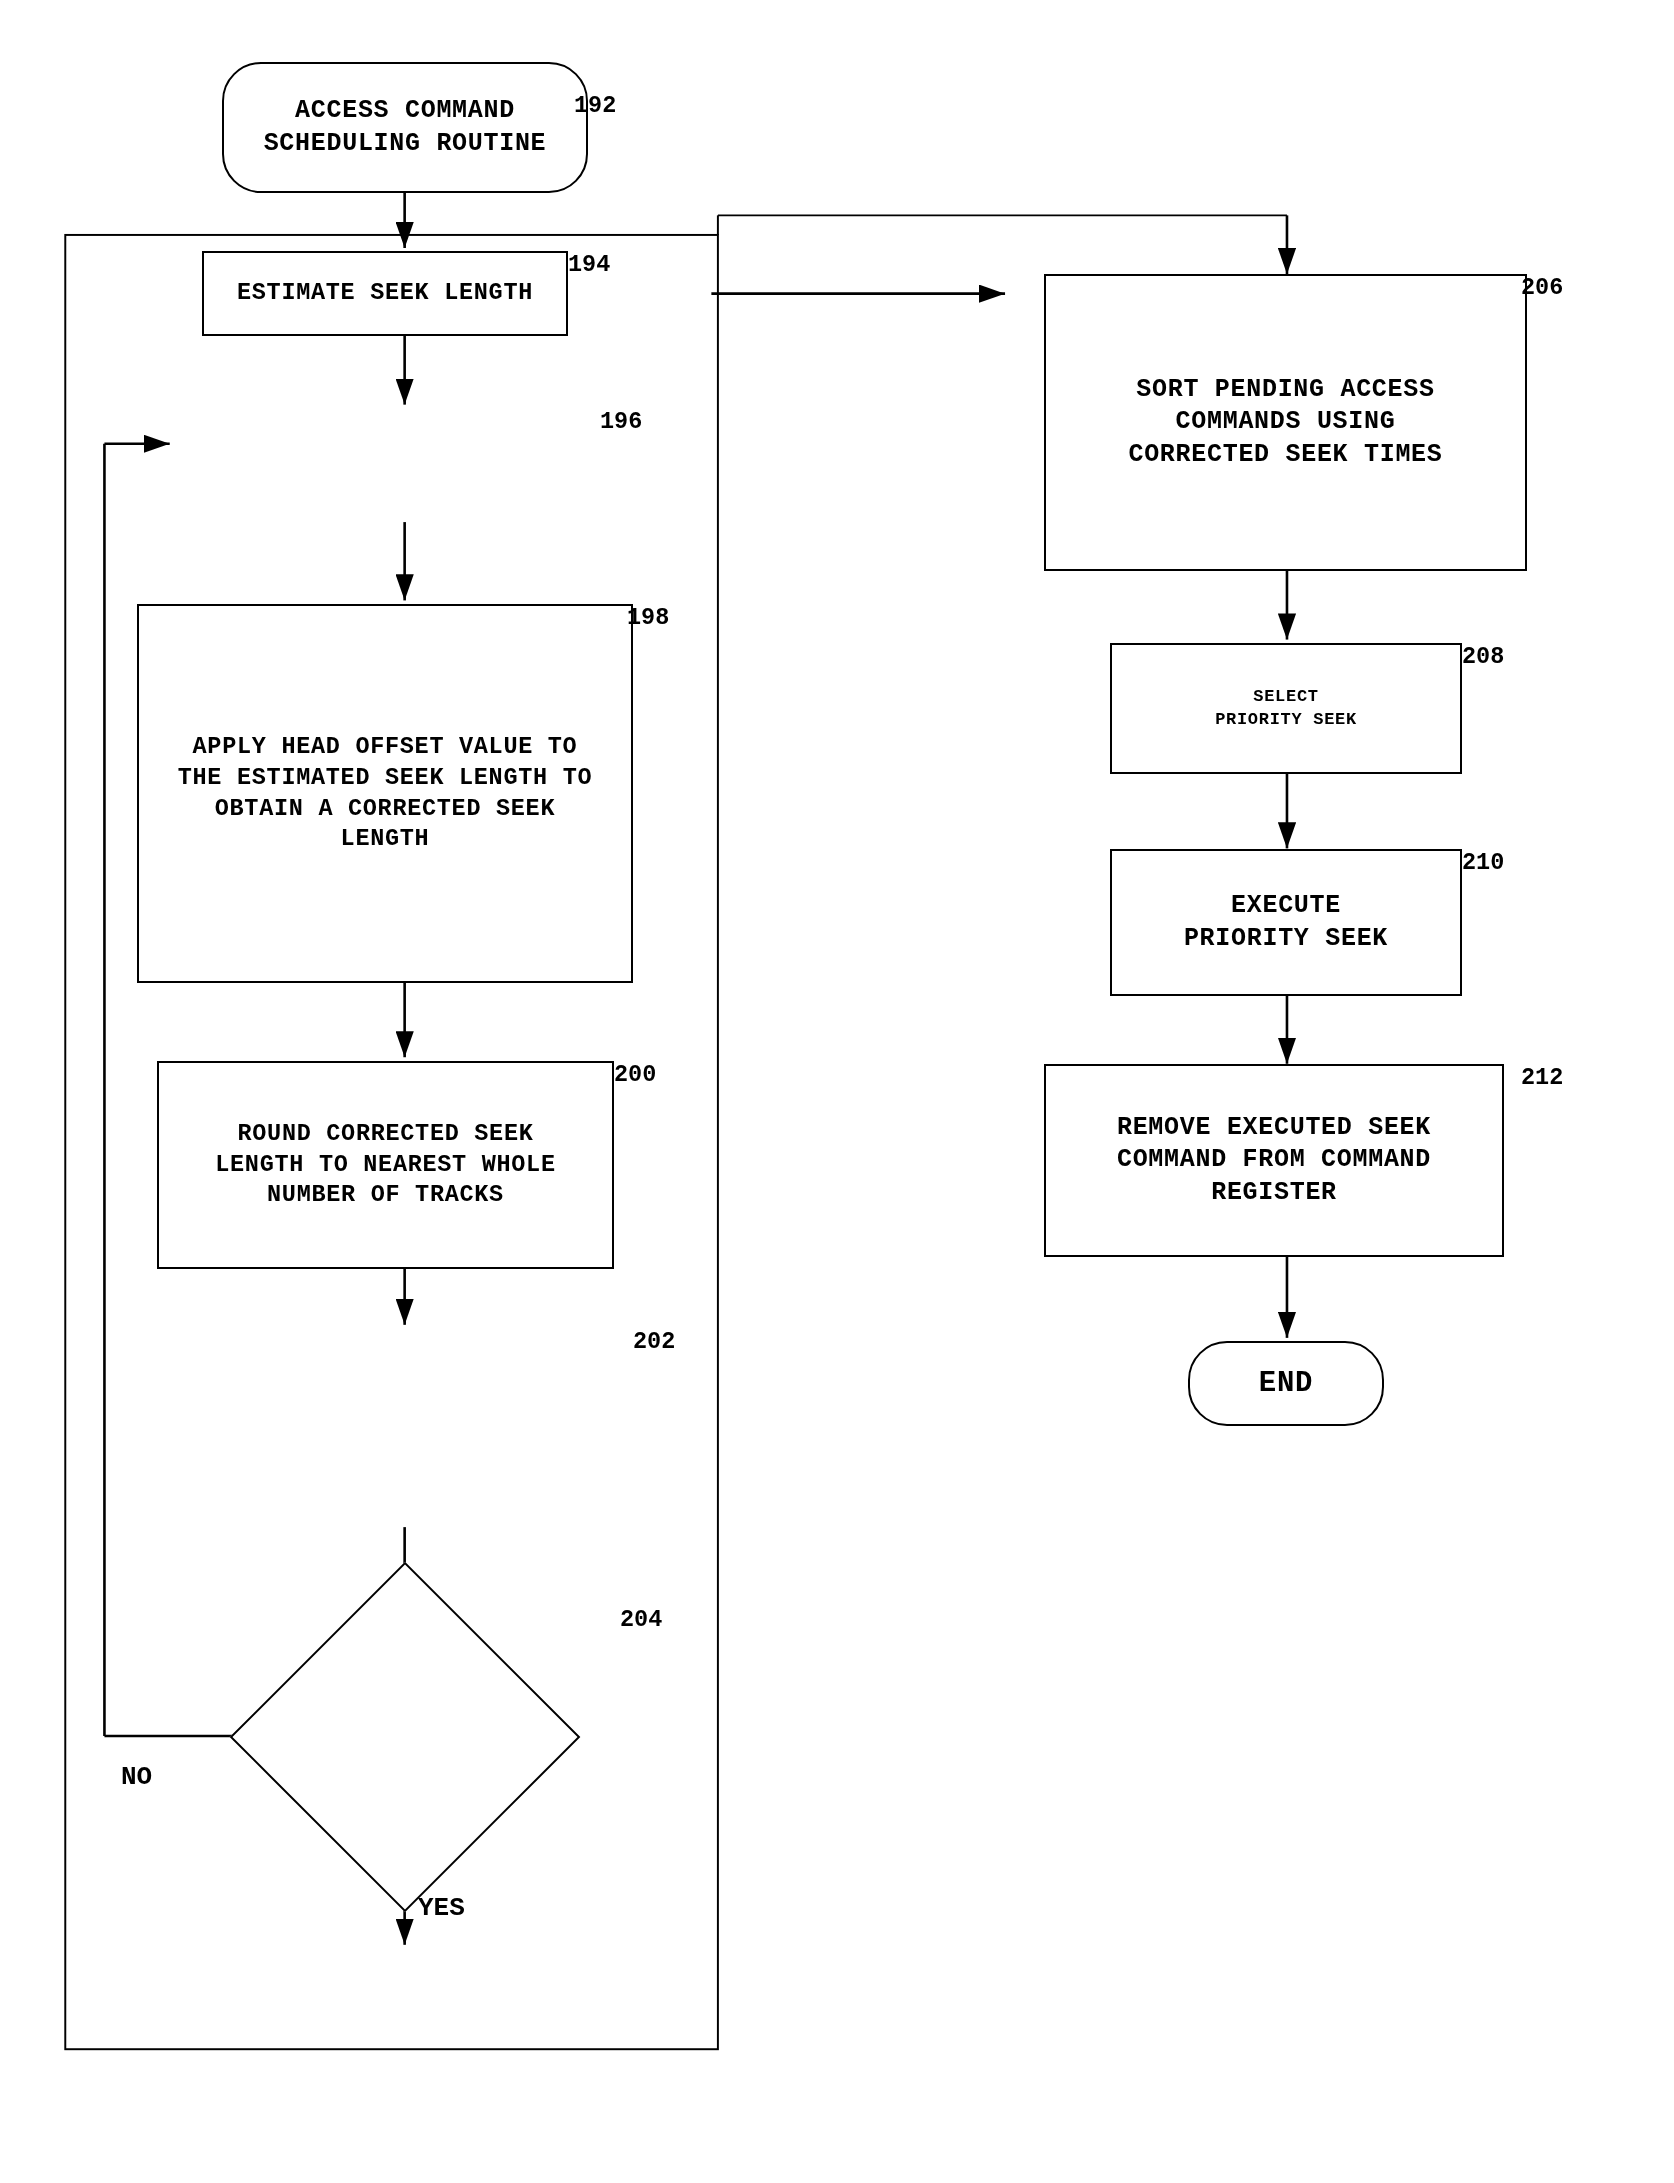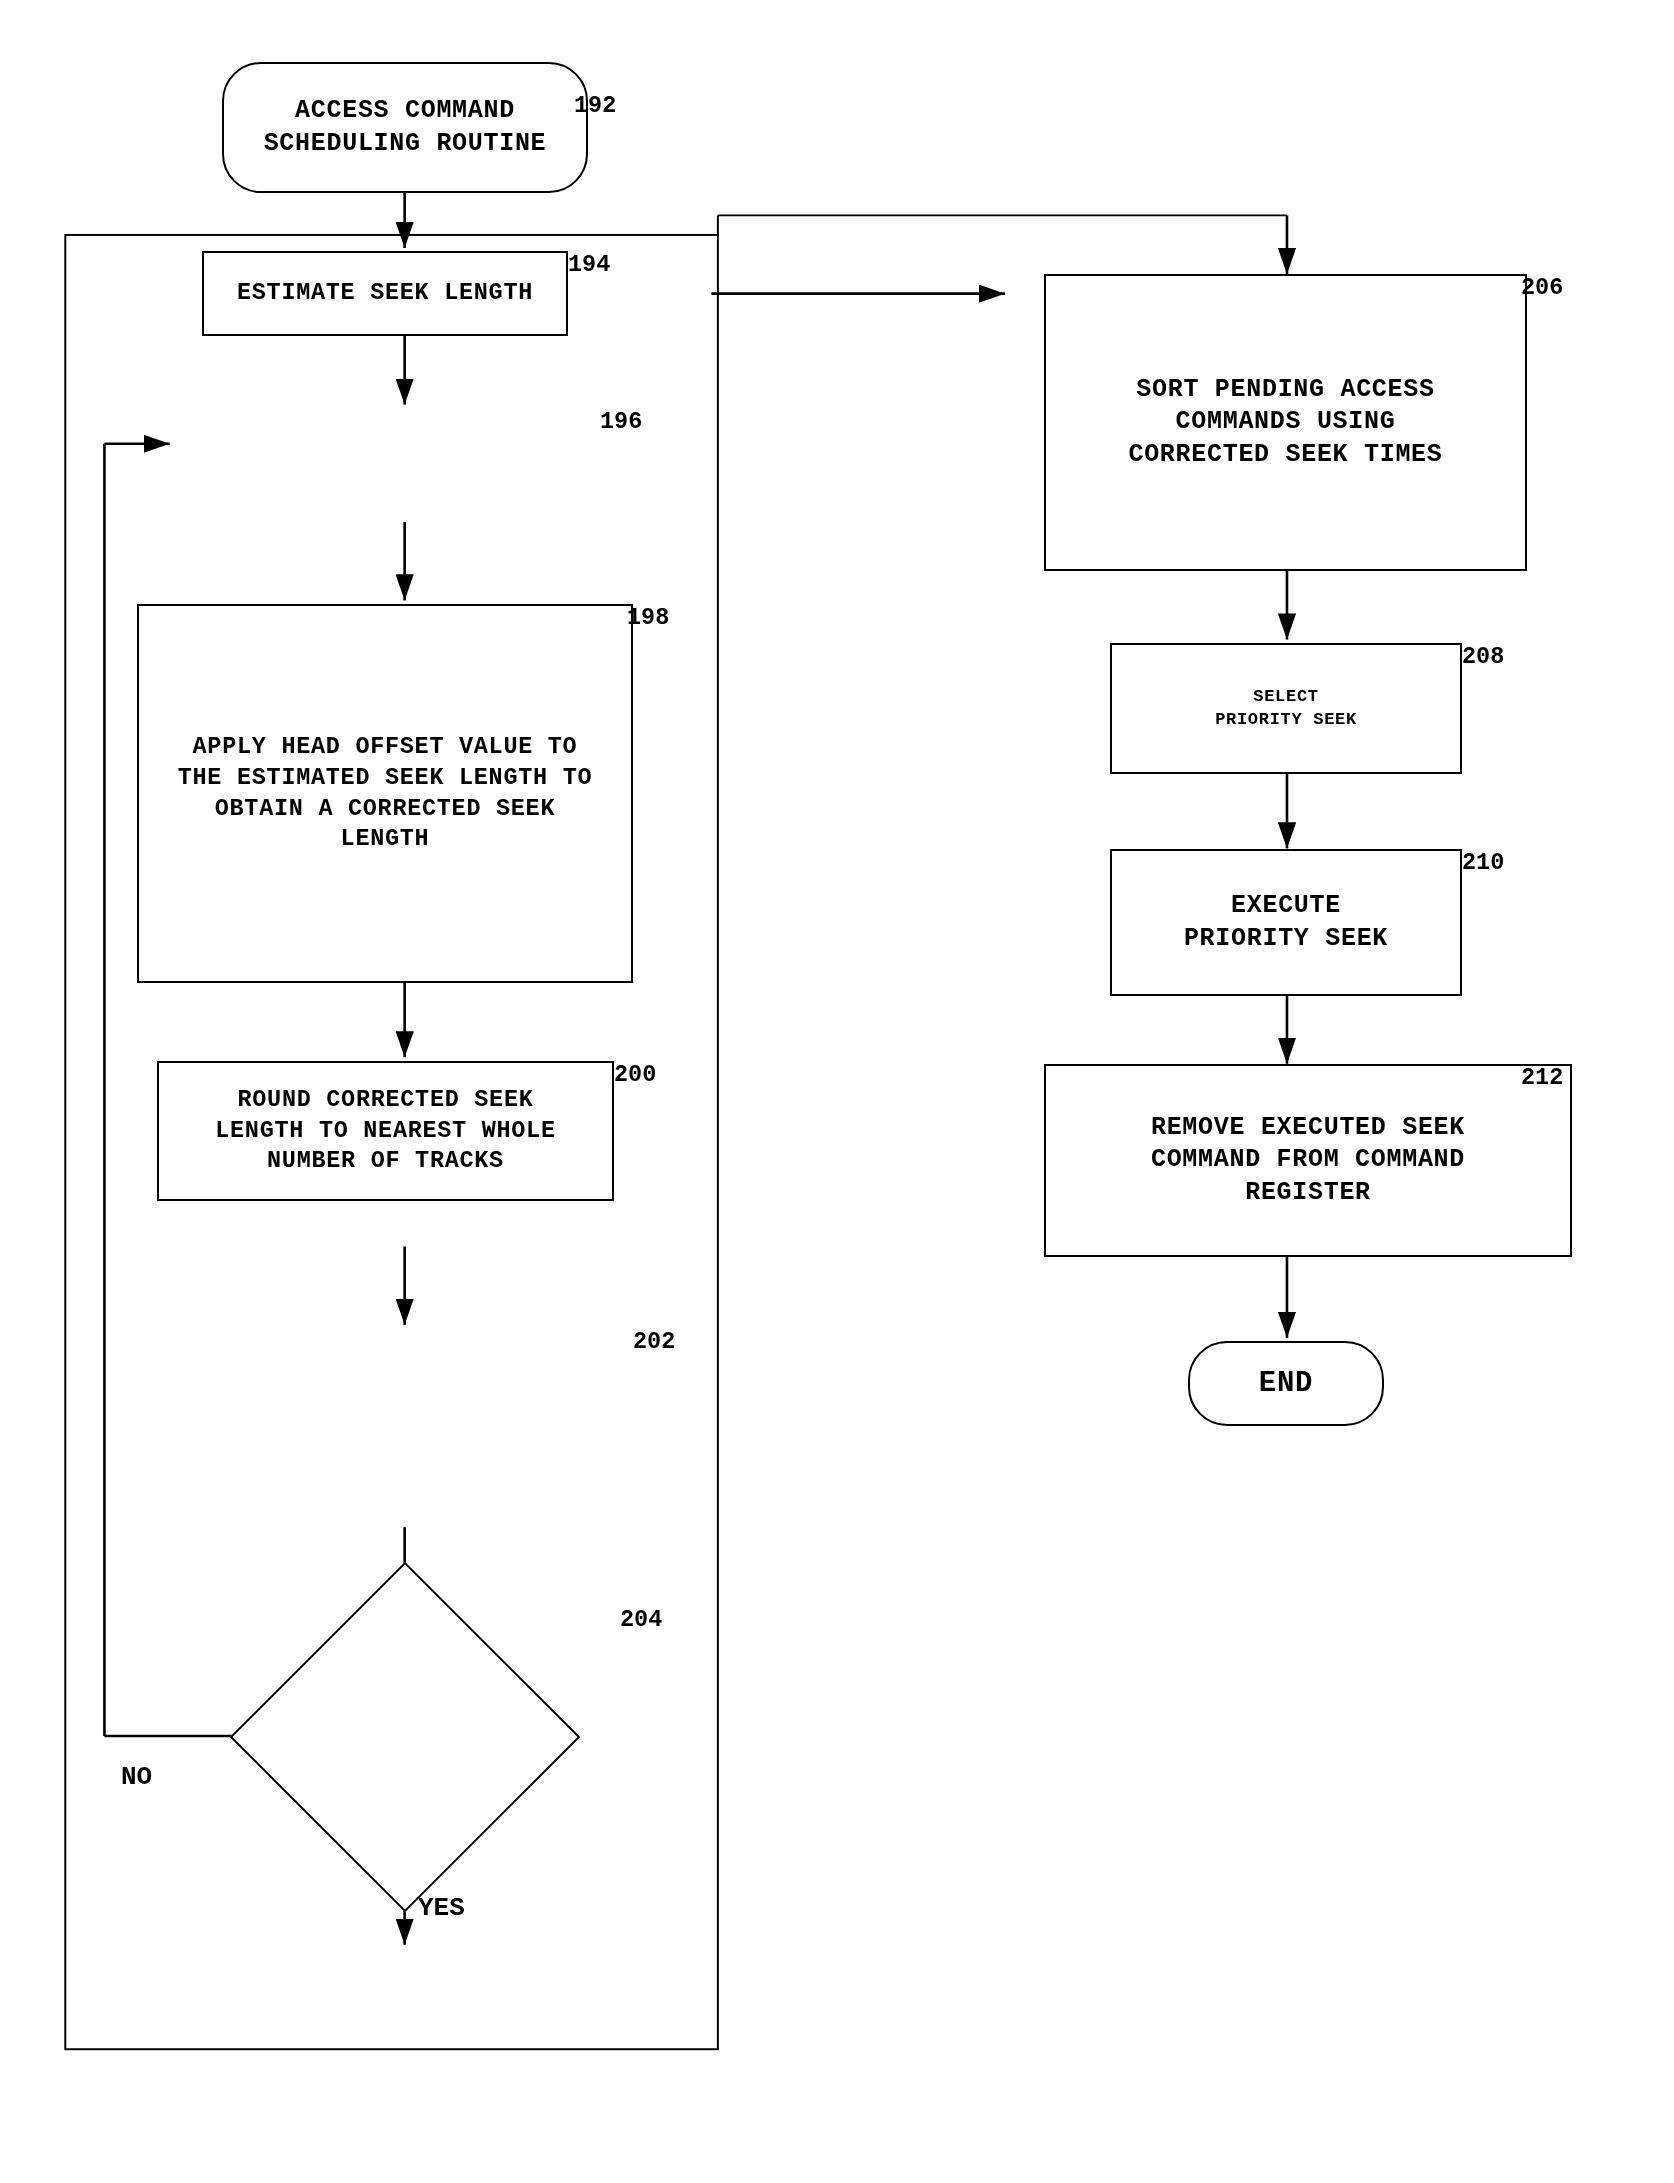--- a/index.html
+++ b/index.html
@@ -161,21 +161,21 @@
   <div class="label-tag" style="left:600px; top:408px;">196</div>
 
   <div class="shape rect" style="left:137px; top:604px; width:496px; height:379px; font-size:23.5px;">
     <span style="white-space:pre-line;">APPLY HEAD OFFSET VALUE TO
 THE ESTIMATED SEEK LENGTH TO
 OBTAIN A CORRECTED SEEK
 LENGTH</span>
   </div>
   <div class="label-tag" style="left:627px; top:604px;">198</div>
 
-  <div class="shape rect" style="left:157px; top:1061px; width:457px; height:140px; font-size:23.5px;">
+  <div class="shape rect" style="left:157px; top:1061px; width:457px; height:208px; font-size:23.5px;">
     <span style="white-space:pre-line;">ROUND CORRECTED SEEK
 LENGTH TO NEAREST WHOLE
 NUMBER OF TRACKS</span>
   </div>
   <div class="label-tag" style="left:614px; top:1061px;">200</div>
 
   <div class="label-tag" style="left:633px; top:1328px;">202</div>
 
   <div class="diamond-wrapper" style="left:157px; top:1593px; width:496px; height:287px;">
     <div class="diamond" style="width:248px; height:248px; left:124px; top:19.6px;"></div>
@@ -198,21 +198,21 @@
 PRIORITY SEEK</span>
   </div>
   <div class="label-tag" style="left:1462px; top:643px;">208</div>
 
   <div class="shape rect" style="left:1110px; top:849px; width:352px; height:147px; font-size:25px;">
     <span style="white-space:pre-line;">EXECUTE
 PRIORITY SEEK</span>
   </div>
   <div class="label-tag" style="left:1462px; top:849px;">210</div>
 
-  <div class="shape rect" style="left:1044px; top:1064px; width:528px; height:193px; font-size:25px;">
+  <div class="shape rect" style="left:1044px; top:1064px; width:460px; height:193px; font-size:25px;">
     <span style="white-space:pre-line;">REMOVE EXECUTED SEEK
 COMMAND FROM COMMAND
 REGISTER</span>
   </div>
   <div class="label-tag" style="left:1521px; top:1064px;">212</div>
 
   <div class="shape rounded-rect" style="left:1188px; top:1341px; width:196px; height:85px; font-size:29px;">
     <span>END</span>
   </div>
 

